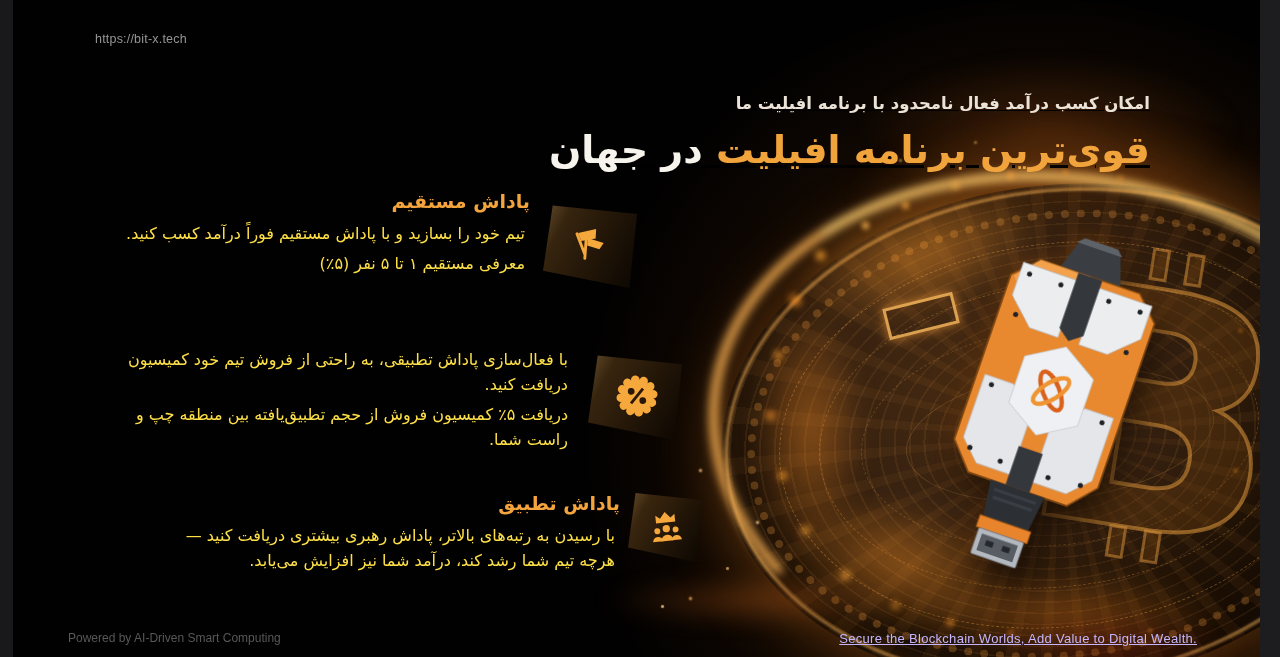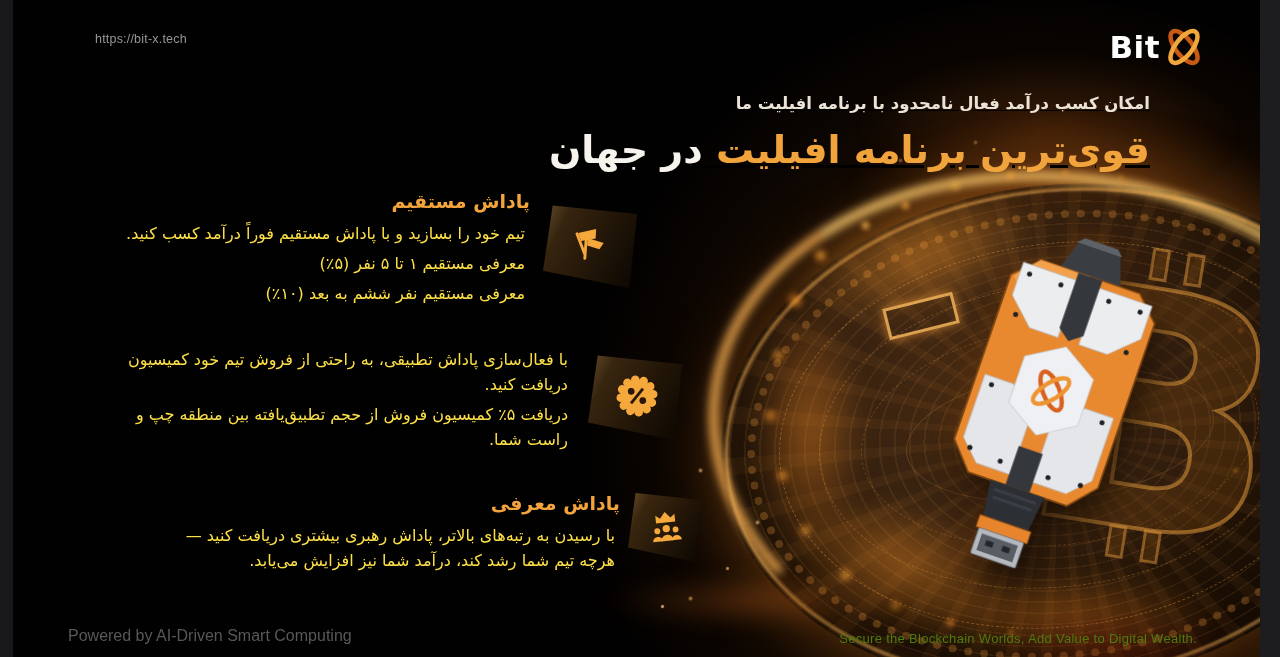--- a/index.html
+++ b/index.html
@@ -85,24 +85,24 @@
   .s3t{right:660px;top:492px;width:455px;}
   .icon-card{position:absolute;z-index:25;
     background:linear-gradient(118deg,rgba(255,198,112,.40) 0%,rgba(145,98,38,.36) 22%,rgba(36,23,8,.88) 60%,rgba(10,6,2,.96) 100%);
     clip-path:polygon(10% 4%,97% 14%,89% 100%,0% 80%);}
   .ic1{left:543px;top:202px;width:97px;height:86px;}
   .ic2{left:588px;top:352px;width:97px;height:88px;}
   .ic3{left:628px;top:490px;width:76px;height:72px;}
   .icon-card svg{position:absolute;inset:0;margin:auto;transform:rotate(-6deg);}
 
   
-  .foot-left{position:absolute;left:68px;bottom:12px;z-index:30;color:#585858;font-size:16px;
+  .foot-left{position:absolute;left:68px;bottom:12px;z-index:30;color:#585858;font-size:12px;
              font-family:"Liberation Sans",sans-serif;text-align:right;}
-  .foot-right{position:absolute;right:83px;bottom:11px;z-index:30;color:#4d7c0f;font-size:13px;
-             font-family:"Liberation Sans",sans-serif;letter-spacing:.3px;}
+  .foot-right{position:absolute;right:83px;bottom:11px;z-index:30;color:#c4b5fd;font-size:13px;
+             font-family:"Liberation Sans",sans-serif;letter-spacing:.3px;text-decoration:underline;}
 </style>
 </head>
 <body>
 
 <div class="stage">
 
   <div class="bg">
     <div class="coin-glow"></div>
     <div class="blob blob5"></div>
     <div class="coin">
@@ -168,27 +168,20 @@
       <rect x="70" y="392" width="60" height="34" rx="2" fill="#b4b9c0" stroke="#7c828a"></rect>
       <rect x="76" y="398" width="48" height="22" fill="#585d64"></rect>
       <rect x="84" y="404" width="10" height="7" fill="#23262a"></rect>
       <rect x="106" y="404" width="10" height="7" fill="#23262a"></rect>
     </svg>
   </div>
 
   <div class="hero-glow"></div>
 
   <div class="url">https://bit-x.tech</div>
-  <div class="logo">
-    <span class="logo-text">Bit</span>
-    <svg width="48" height="42" viewBox="0 0 48 42">
-      <ellipse cx="24" cy="21" rx="19" ry="8.5" fill="none" stroke="#c85a15" stroke-width="4.5" transform="rotate(52 24 21)"></ellipse>
-      <ellipse cx="24" cy="21" rx="19" ry="8.5" fill="none" stroke="#f0a83c" stroke-width="4.5" transform="rotate(-52 24 21)"></ellipse>
-    </svg>
-  </div>
 
   <div class="hero">
     <p class="eyebrow">امکان کسب درآمد فعال نامحدود با برنامه افیلیت ما</p>
     <h1><span class="accent">قوی‌ترین برنامه افیلیت</span> <span class="rest">در جهان</span></h1>
   </div>
 
   <div class="icon-card ic1">
     <svg width="46" height="46" viewBox="0 0 48 48">
       <g fill="#f5a83c">
         <g transform="rotate(-15 24 24) translate(2,0)">
@@ -199,21 +192,20 @@
           <rect x="10" y="6" width="3" height="24" rx="1.5"></rect>
           <polygon points="13,7 30,11 26,18 13,15"></polygon>
         </g>
       </g>
     </svg>
   </div>
   <div class="sec-text s1t">
     <h3 class="sec-title">پاداش مستقیم</h3>
     <p>تیم خود را بسازید و با پاداش مستقیم فوراً درآمد کسب کنید.</p>
     <p>معرفی مستقیم ۱ تا ۵ نفر (۵٪)</p>
-    <p>معرفی مستقیم نفر ششم به بعد (۱۰٪)</p>
   </div>
 
   <div class="icon-card ic2">
     <svg width="46" height="46" viewBox="0 0 48 48">
       <g fill="#f5a83c">
         <circle cx="41" cy="24" r="4.5"></circle>
           <circle cx="38.7" cy="32.5" r="4.5"></circle>
           <circle cx="32.5" cy="38.7" r="4.5"></circle>
         <circle cx="24" cy="41" r="4.5"></circle>
           <circle cx="15.5" cy="38.7" r="4.5"></circle>
@@ -243,21 +235,21 @@
         <circle cx="24" cy="27" r="4.2"></circle>
         <path d="M17,41 a7,7 0 0 1 14,0 Z"></path>
         <circle cx="13.5" cy="29" r="3.4"></circle>
         <path d="M7.5,41 a5.8,5.5 0 0 1 11.6,0 Z"></path>
         <circle cx="34.5" cy="29" r="3.4"></circle>
         <path d="M28.9,41 a5.8,5.5 0 0 1 11.6,0 Z"></path>
       </g>
     </svg>
   </div>
   <div class="sec-text s3t">
-    <h3 class="sec-title">پاداش معرفی</h3>
+    <h3 class="sec-title">پاداش تطبیق</h3>
     <p>با رسیدن به رتبه‌های بالاتر، پاداش رهبری بیشتری دریافت کنید — هرچه تیم شما رشد کند، درآمد شما نیز افزایش می‌یابد.</p>
   </div>
 
   <div class="foot-left">Powered by AI-Driven Smart Computing</div>
   <div class="foot-right">Secure the Blockchain Worlds, Add Value to Digital Wealth.</div>
 
   <div class="edge edge-left"></div>
   <div class="edge edge-right"></div>
 </div>
 

